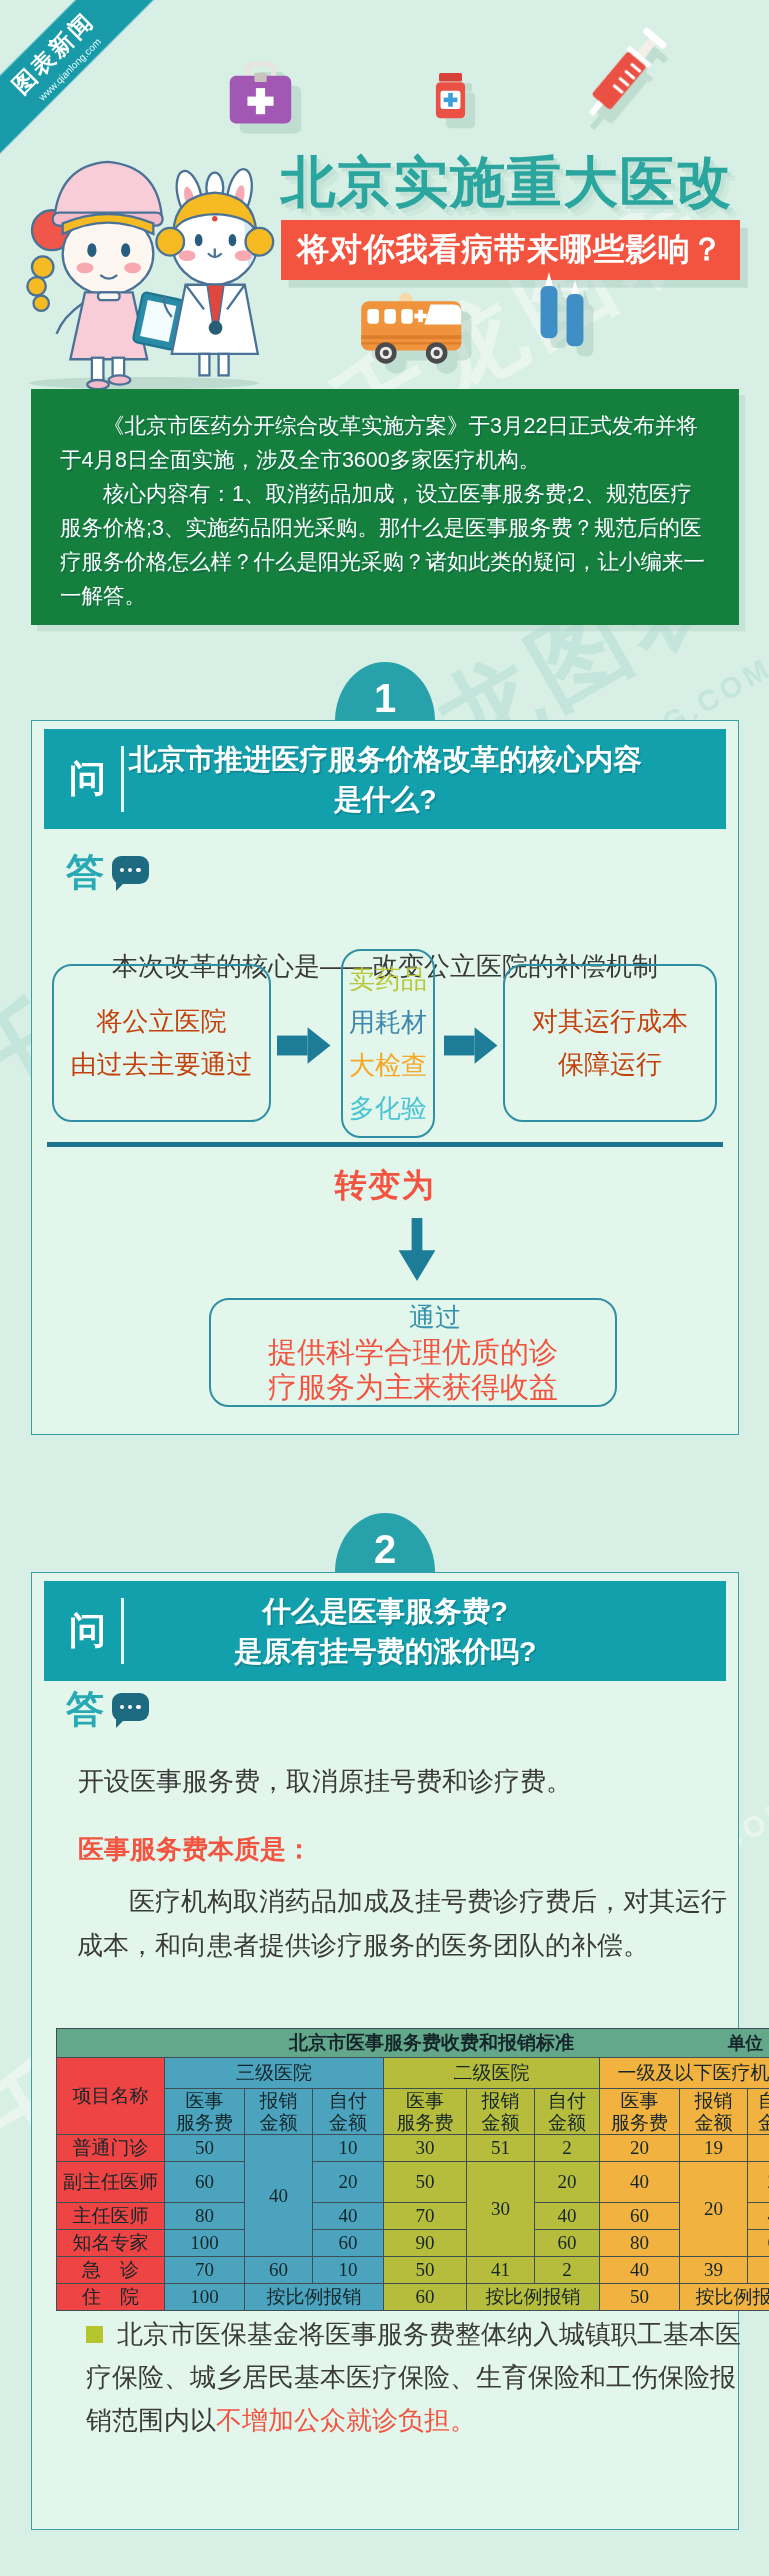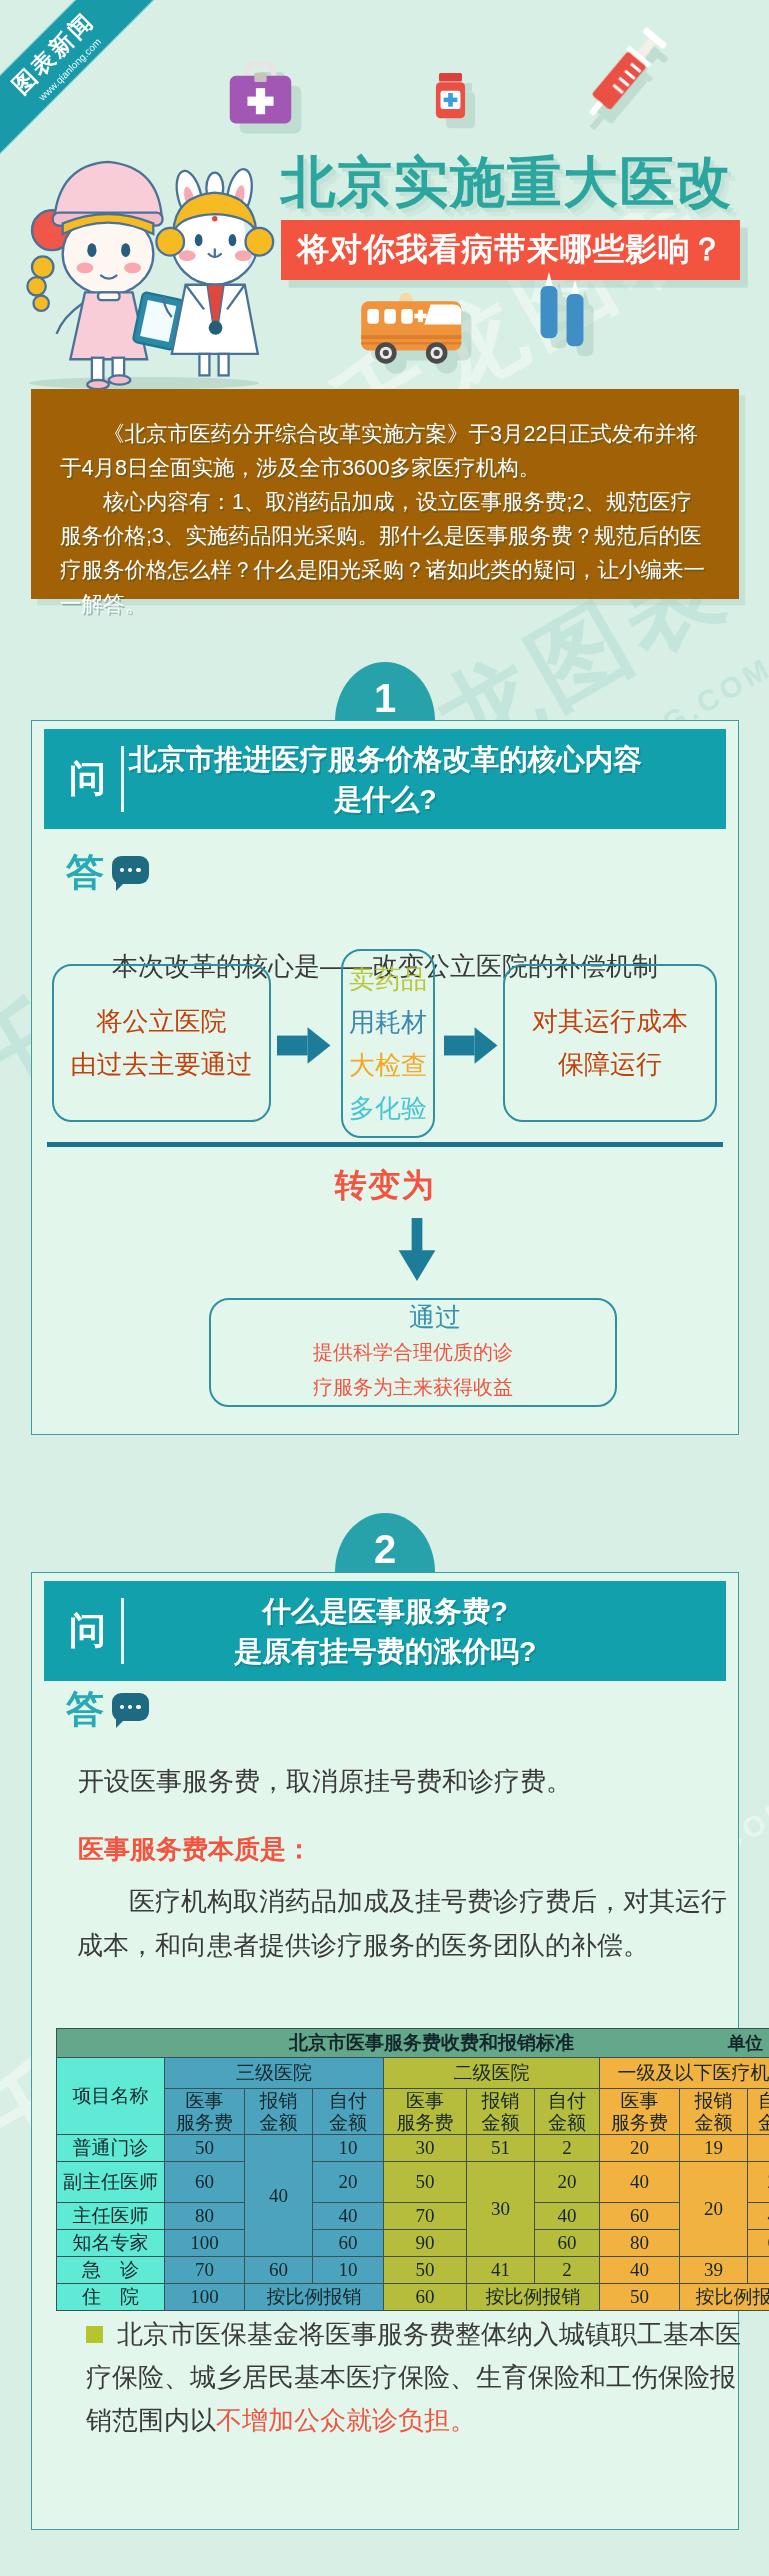--- a/index.html
+++ b/index.html
@@ -25,22 +25,22 @@
   .icon{position:absolute;z-index:2;filter:drop-shadow(10.8px 10.8px 0 rgba(140,178,164,0.30));}
   .main-title{position:absolute;left:269px;top:146px;width:475px;z-index:2;text-align:center;
     font-size:55px;font-weight:bold;color:#2aa69f;letter-spacing:1.5px;
     text-shadow:3.8px 3.8px 0 rgba(193,223,212,0.9),7.7px 7.7px 0 rgba(193,223,212,0.45);}
   .banner{position:absolute;left:281px;top:220px;width:459px;height:60px;background:#f25440;z-index:2;
     display:flex;align-items:center;justify-content:center;
     box-shadow:7.7px 7.7px 0 rgba(165,200,188,0.45);}
   .banner span{color:#fff;font-size:32px;font-weight:bold;letter-spacing:0.8px;}
 
   
-  .intro{position:absolute;left:31px;top:389px;width:708px;height:210px;background:#a16207;z-index:2;
-    box-sizing:border-box;padding:28px 29px;box-shadow:6.2px 6.2px 0 rgba(165,200,188,0.35);}
+  .intro{position:absolute;left:31px;top:389px;width:708px;height:236px;background:#15803d;z-index:2;
+    box-sizing:border-box;padding:20px 29px;box-shadow:6.2px 6.2px 0 rgba(165,200,188,0.35);}
   .intro p{margin:0;color:#fff;font-size:21.5px;line-height:34px;text-indent:2em;
     text-shadow:1.5px 1.5px 0 rgba(8,76,84,0.35);}
 
   
   .dome{position:absolute;left:335px;width:100px;height:59px;background:#28a2aa;z-index:3;
     border-radius:50% 50% 0 0 / 100% 100% 0 0;
     display:flex;align-items:flex-end;justify-content:center;}
   .dome span{color:#fff;font-size:40px;font-weight:bold;line-height:1;padding-bottom:3.1px;}
 
   
@@ -76,21 +76,21 @@
   .flow-arrow{position:absolute;}
 
   .divider{position:absolute;left:15.4px;right:15.4px;top:421px;height:5.4px;background:#20738e;}
   .tlabel{position:absolute;left:0;top:443px;width:100%;text-align:center;
     color:#f25440;font-size:32px;font-weight:bold;letter-spacing:1.5px;}
   .darrow{position:absolute;left:362px;top:497px;}
   .result{position:absolute;left:177px;top:577px;width:408px;height:109px;
     border:2.3px solid #2f8fa3;border-radius:20px;box-sizing:border-box;
     display:flex;flex-direction:column;align-items:center;justify-content:center;}
   .result .r1{color:#3792ab;font-size:26px;line-height:35px;margin-left:44px;}
-  .result .r2{color:#f25440;font-size:20px;line-height:35px;}
+  .result .r2{color:#f25440;font-size:29px;line-height:35px;}
 
   
   .s2p1{position:absolute;left:46px;top:191px;width:654px;color:#3a3a3a;font-size:26px;}
   .s2hl{position:absolute;left:46px;top:259px;color:#f25440;font-size:26px;font-weight:bold;}
   .s2p2{position:absolute;left:45px;top:306px;width:652px;color:#3a3a3a;font-size:26px;
     line-height:44px;text-indent:2em;margin:0;}
   .note{position:absolute;left:54px;top:740px;width:656px;color:#3a3a3a;font-size:26px;line-height:43px;}
   .note .bullet{display:inline-block;width:17px;height:17px;background:#b5c52d;margin-right:14px;}
   .note .red{color:#f25440;}
 
@@ -99,21 +99,21 @@
   table.fee{border-collapse:collapse;width:672px;font-family:"Liberation Serif",serif;
     color:#15262a;table-layout:fixed;}
   table.fee td{border:1.5px solid #3d4f52;text-align:center;vertical-align:middle;
     font-size:19px;padding:0;}
   td.ttl{background:#63a88b;height:28px;position:relative;font-weight:bold;font-size:19px;}
   td.ttl .unit{position:absolute;right:7.7px;top:50%;transform:translateY(-50%);
     font-weight:bold;font-size:17.7px;}
   .gh{height:31px;font-size:20px;}
   .sh{height:46px;font-size:18.5px;line-height:21.5px;}
   .sh span{display:block;}
-  .nm{background:#5eead4;}
+  .nm{background:#ef4444;}
   .bl{background:#4ba3bd;}
   .gr{background:#b6bd3c;}
   .or{background:#f1b23f;}
   tr.r1 td{height:26px;}
   tr.r2 td{height:40px;}
   tr.r3 td{height:22px;}
   tr.r4 td{height:22px;}
   tr.r5 td{height:24px;}
   tr.r6 td{height:25.4px;}
 </style>

